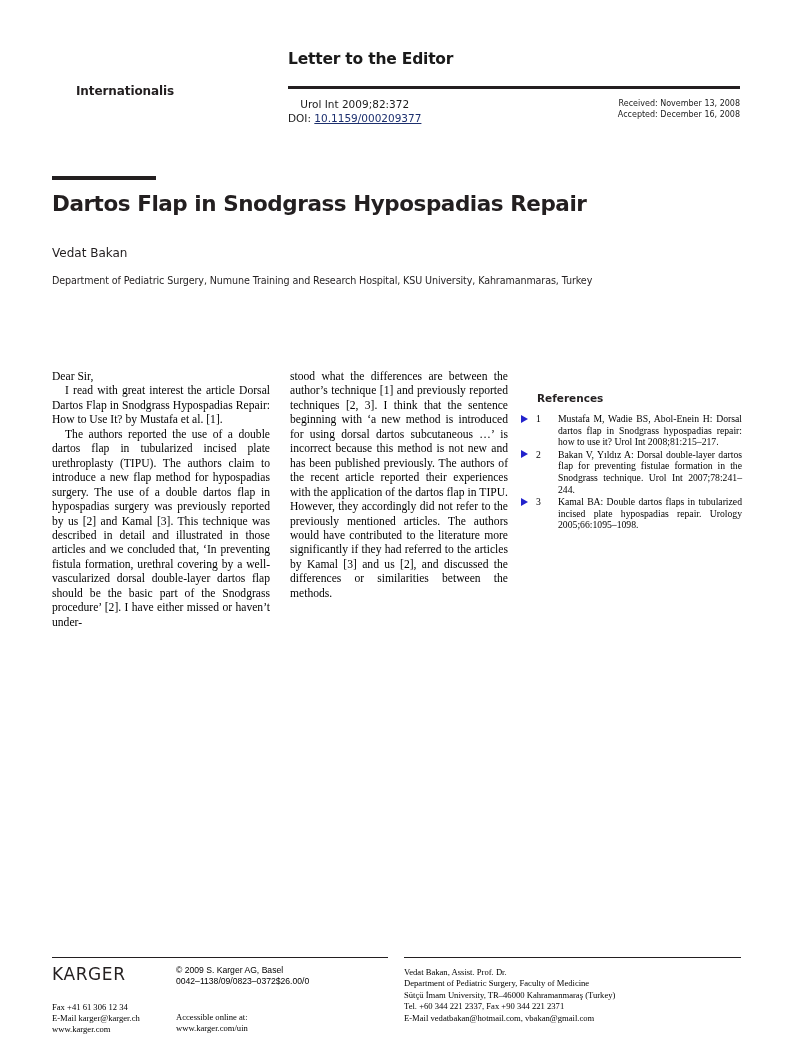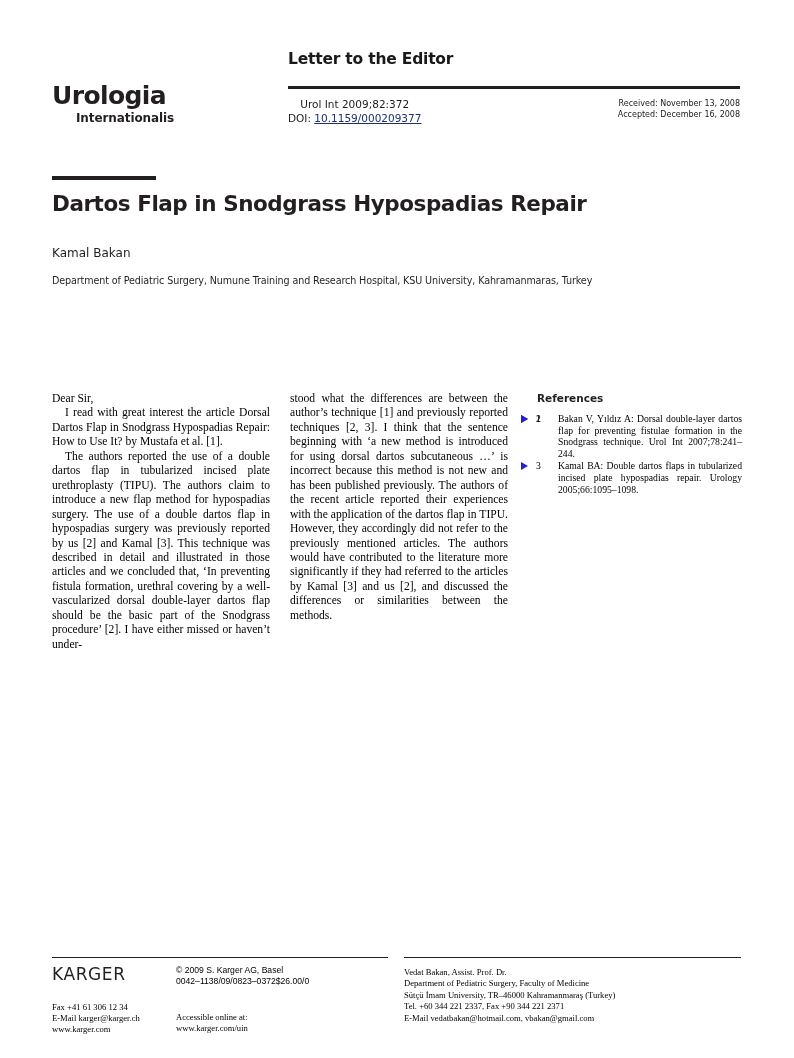--- a/index.html
+++ b/index.html
@@ -128,21 +128,21 @@
     width: 690px;
     font-family: "DejaVu Sans", sans-serif;
     font-size: 9.6px;
     letter-spacing: -0.12px;
     color: #231f20;
   }
 
   
   .col {
     position: absolute;
-    top: 392px;
+    top: 370px;
     font-family: "Liberation Serif", serif;
     font-size: 11.6px;
     line-height: 14.45px;
     text-align: justify;
     color: #000;
   }
   .col p { margin: 0; }
   .col p.indent { text-indent: 13px; }
   .col-1 { left: 52px; width: 218px; }
   .col-2 { left: 290px; width: 218px; }
@@ -266,45 +266,45 @@
     <div>Urol Int 2009;82:372</div>
     <div><span>DOI: </span><span class="doi-link">10.1159/000209377</span></div>
   </div>
 
   <div class="hdr-dates">
     <div>Received: November 13, 2008</div>
     <div>Accepted: December 16, 2008</div>
   </div>
 
   <div class="masthead">
-    <div class="m1">Urologia</div>
     <div class="m2">Internationalis</div>
   </div>
 
   <div class="title-rule"></div>
   <div class="article-title">Dartos Flap in Snodgrass Hypospadias Repair</div>
-  <div class="article-author">Kamal Bakan</div>
+  <div class="article-author">Vedat Bakan</div>
   <div class="article-affil">Department of Pediatric Surgery, Numune Training and Research Hospital, KSU University, Kahramanmaras, Turkey</div>
 
   <div class="col col-1">
     <p>Dear Sir,</p>
     <p class="indent">I read with great interest the article Dorsal Dartos Flap in Snodgrass Hypospadias Repair: How to Use It? by Mustafa et al. [1].</p>
     <p class="indent">The authors reported the use of a double dartos flap in tubularized incised plate urethroplasty (TIPU). The authors claim to introduce a new flap method for hypospadias surgery. The use of a double dartos flap in hypospadias surgery was previously reported by us [2] and Kamal [3]. This technique was described in detail and illustrated in those articles and we concluded that, ‘In preventing fistula formation, urethral covering by a well-vascularized dorsal double-layer dartos flap should be the basic part of the Snodgrass procedure’ [2]. I have either missed or haven’t under-</p>
   </div>
 
   <div class="col col-2">
     <p>stood what the differences are between the author’s technique [1] and previously reported techniques [2, 3]. I think that the sentence beginning with ‘a new method is introduced for using dorsal dartos subcutaneous …’ is incorrect because this method is not new and has been published previously. The authors of the recent article reported their experiences with the application of the dartos flap in TIPU. However, they accordingly did not refer to the previously mentioned articles. The authors would have contributed to the literature more significantly if they had referred to the articles by Kamal [3] and us [2], and discussed the differences or similarities between the methods.</p>
   </div>
 
   <div class="refs">
     <div class="refs-title">References</div>
 
     <div class="ref-item">
       <span class="ref-marker"></span>
       <span class="ref-num">1</span>
+      <span>Mustafa M, Wadie BS, Abol-Enein H: Dorsal dartos flap in Snodgrass hypospadias repair: how to use it? Urol Int 2008;81:215–217.</span>
     </div>
 
     <div class="ref-item">
       <span class="ref-marker"></span>
       <span class="ref-num">2</span>
       <span>Bakan V, Yıldız A: Dorsal double-layer dartos flap for preventing fistulae formation in the Snodgrass technique. Urol Int 2007;78:241–244.</span>
     </div>
 
     <div class="ref-item">
       <span class="ref-marker"></span>

